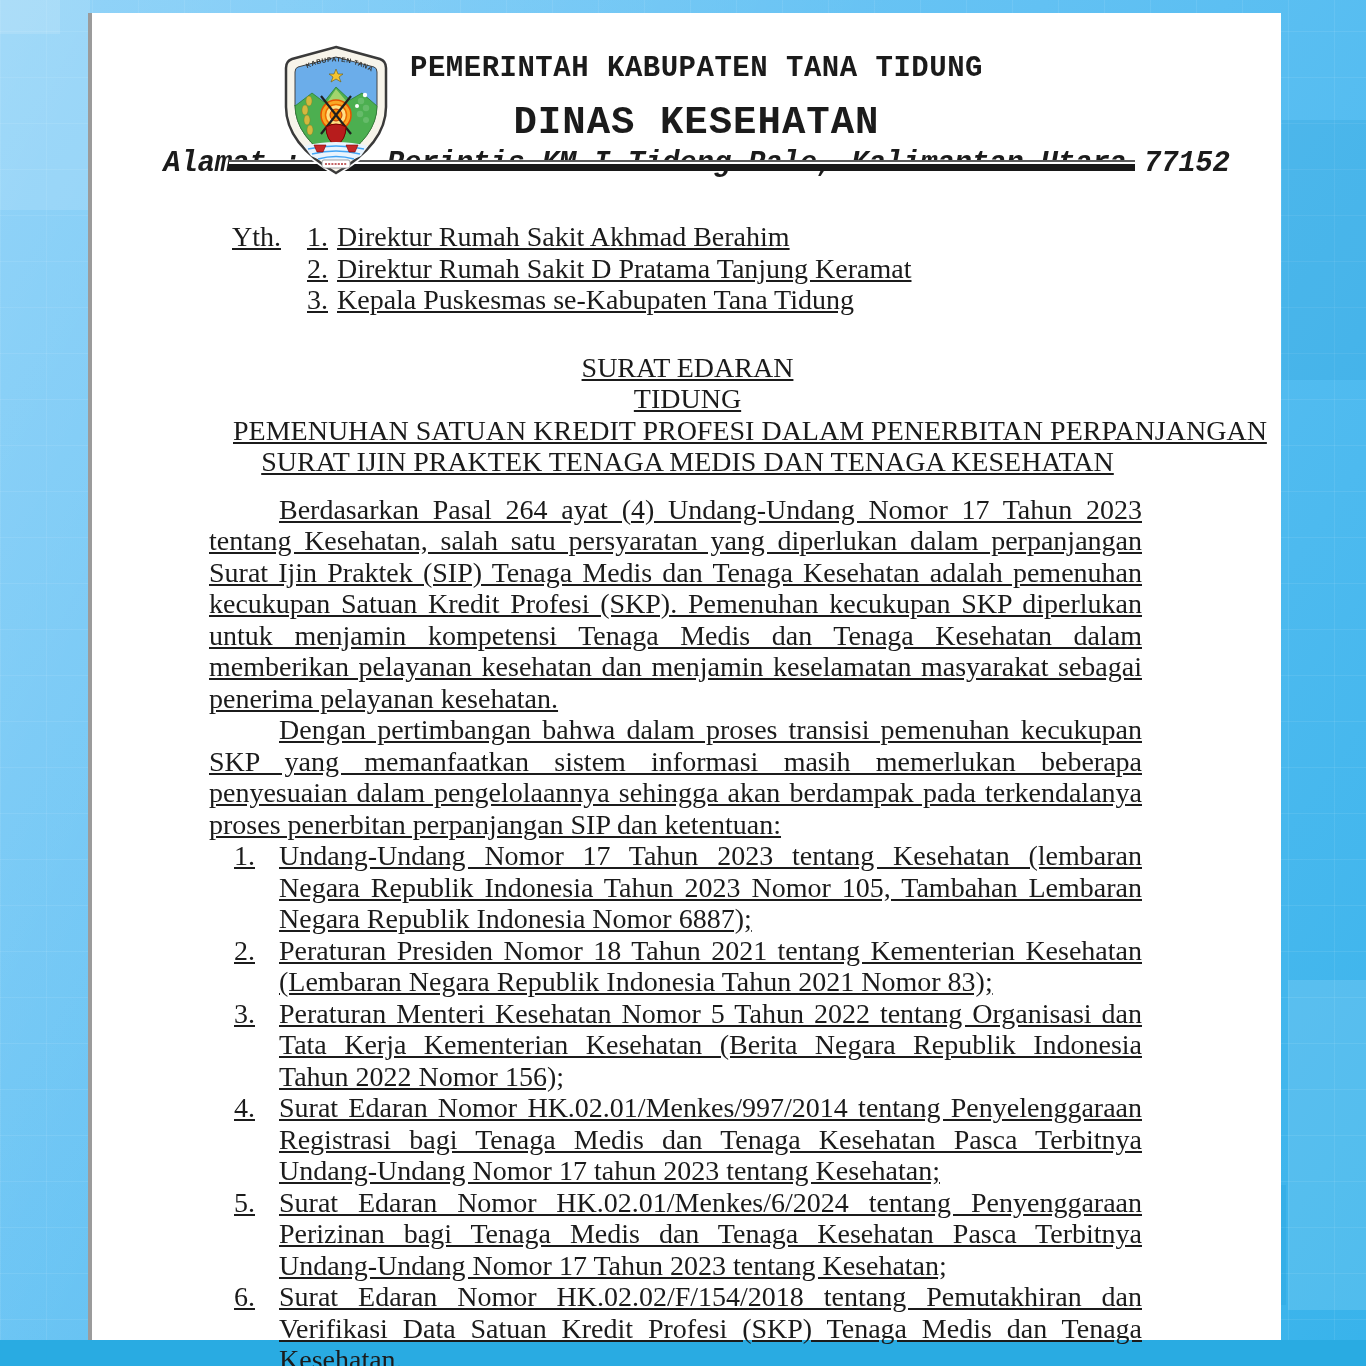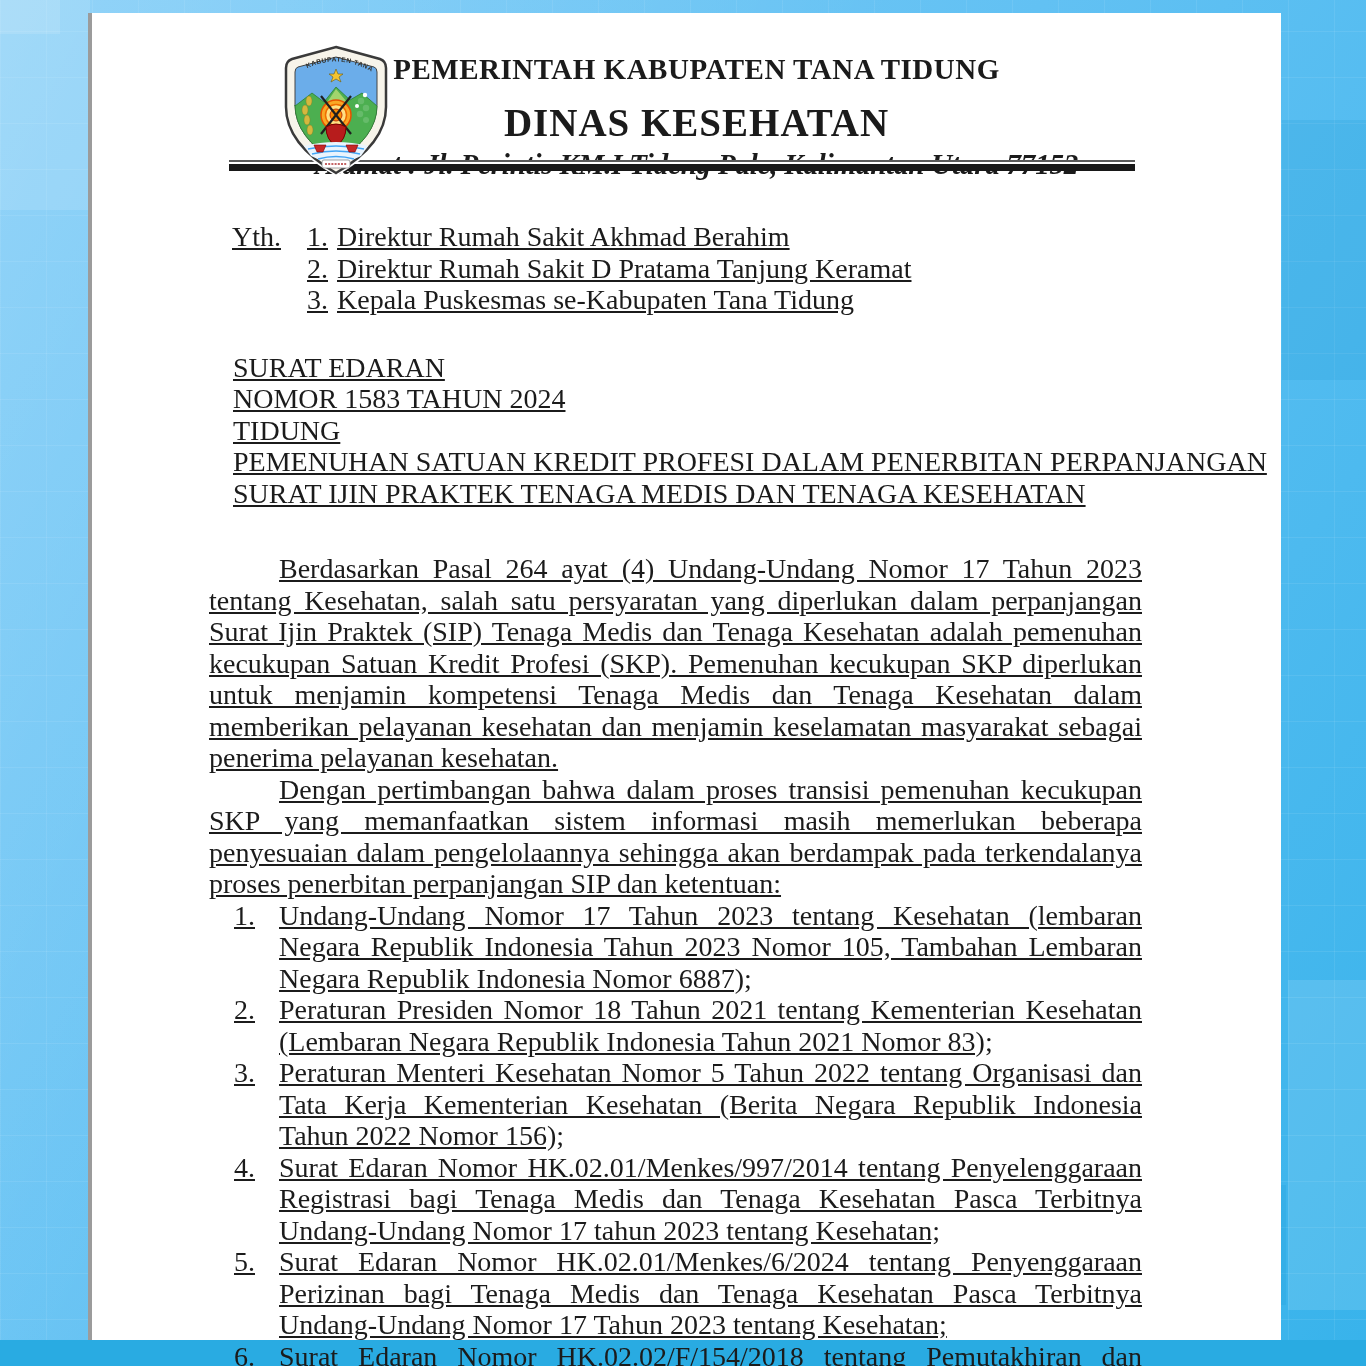--- a/index.html
+++ b/index.html
@@ -24,40 +24,40 @@
     width:1193px;height:1327px;
     background:#ffffff;
     border-left:4px solid #9b9b9b;
     box-sizing:border-box;
     color:#1b1b1b;
   }
 
   
   .letterhead{position:relative;height:147px;box-sizing:border-box;padding-top:40px;}
   .crest{position:absolute;left:184px;top:30px;width:120px;height:134px;z-index:3;}
-  .lh-text{text-align:center;padding-left:20px;font-family:Liberation Serif, serif;}
+  .lh-text{text-align:center;padding-left:20px;font-family:Liberation Mono, monospace;}
   .gov-line{font-size:29px;font-weight:bold;letter-spacing:.5px;line-height:32px;}
   .agency-line{font-size:39px;font-weight:bold;letter-spacing:1px;line-height:44px;margin-top:16px;}
   .address-line{font-size:29px;font-style:italic;font-weight:600;line-height:26px;margin-top:6px;letter-spacing:-.2px;}
   .rule{position:relative;z-index:1;margin:0 146px 0 137px;height:2px;
         border-top:2px solid #5a5a5a;border-bottom:7px solid #181818;background:#fff;}
 
   
   .page-body{padding:0 139px 0 117px;font-size:28px;line-height:31.5px;text-decoration:underline;}
 
   .recipients{display:flex;margin-top:50px;padding-left:23px;}
   .yth{width:75px;flex:0 0 75px;}
   .recipient-line{display:flex;}
   .r-no{width:30px;flex:0 0 30px;}
 
-  .title-block{margin-top:36px;margin-left:24px;}
+  .title-block{margin-top:36px;text-align:center;margin-left:24px;}
   .title-line{white-space:nowrap;}
 
   .para{margin:0;text-align:justify;text-indent:70px;}
-  .para.first{margin-top:44px;}
+  .para.first{margin-top:16px;}
 
   .legal-list{margin:0;padding:0;list-style:none;}
   .legal-item{display:flex;}
   .l-no{flex:0 0 45px;padding-left:25px;box-sizing:content-box;width:20px;}
   .l-text{flex:1;text-align:justify;}
 </style>
 </head>
 <body>
 
 <div class="tile light" style="left:0;top:330;width:90px;height:210px;"></div>
@@ -168,21 +168,20 @@
             <span class="r-no">3.</span>
             <span>Kepala Puskesmas se-Kabupaten Tana Tidung</span>
           </div>
         </div>
     </div>
 
     <div class="title-block">
 
         <div class="title-line">SURAT EDARAN</div>
 
-        <div class="title-line">NOMOR 1583 TAHUN 2024</div>
 
         <div class="title-line">TIDUNG</div>
 
         <div class="title-line">PEMENUHAN SATUAN KREDIT PROFESI DALAM PENERBITAN PERPANJANGAN</div>
 
         <div class="title-line">SURAT IJIN PRAKTEK TENAGA MEDIS DAN TENAGA KESEHATAN</div>
       </div>
 
     <p class="para first">Berdasarkan Pasal 264 ayat (4) Undang-Undang Nomor 17 Tahun 2023 tentang Kesehatan, salah satu persyaratan yang diperlukan dalam perpanjangan Surat Ijin Praktek (SIP) Tenaga Medis dan Tenaga Kesehatan adalah pemenuhan kecukupan Satuan Kredit Profesi (SKP). Pemenuhan kecukupan SKP diperlukan untuk menjamin kompetensi Tenaga Medis dan Tenaga Kesehatan dalam memberikan pelayanan kesehatan dan menjamin keselamatan masyarakat sebagai penerima pelayanan kesehatan.</p>
     <p class="para">Dengan pertimbangan bahwa dalam proses transisi pemenuhan kecukupan SKP yang memanfaatkan sistem informasi masih memerlukan beberapa penyesuaian dalam pengelolaannya sehingga akan berdampak pada terkendalanya proses penerbitan perpanjangan SIP dan ketentuan:</p>

